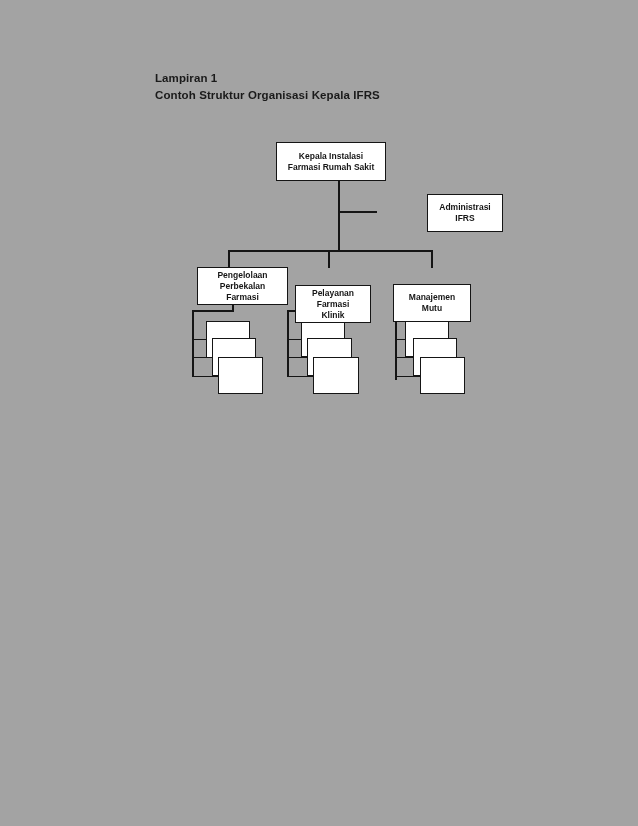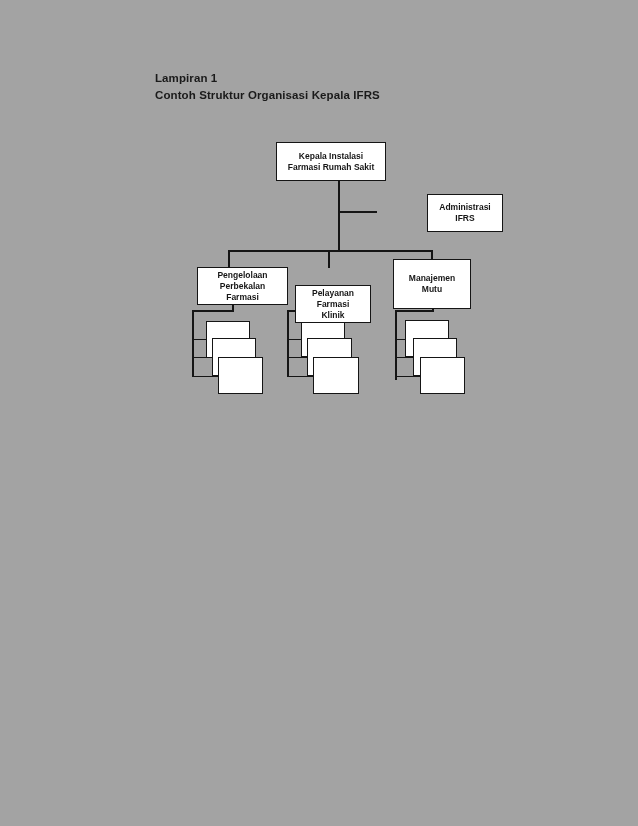--- a/index.html
+++ b/index.html
@@ -60,21 +60,21 @@
   .g3-sB    {left:395px;top:356.5px;width:19px;height:1.5px;}
   .g3-sC    {left:395px;top:375.5px;width:26px;height:1.5px;}
   .g3-bA{left:405px;top:320px;width:44px;height:37px;}
   .g3-bB{left:413px;top:338px;width:44px;height:38px;}
   .g3-bC{left:420px;top:357px;width:45px;height:37px;}
   
   .n-root {left:276px;top:142px;width:110px;height:39px;}
   .n-admin{left:392px;top:194px;width:76px;height:38px;margin-left:35px;}
   .n-c1   {left:197px;top:267px;width:91px;height:38px;}
   .n-c2   {left:295px;top:267px;width:76px;height:38px;margin-top:18px;}
-  .n-c3   {left:393px;top:259px;width:78px;height:50px;}
+  .n-c3   {left:393px;top:284px;width:78px;height:38px;}
 </style>
 </head>
 <body>
 
 <div class="page">
 
   <div class="heading">
     <div>Lampiran 1</div>
     <div>Contoh Struktur Organisasi Kepala IFRS</div>
   </div>

